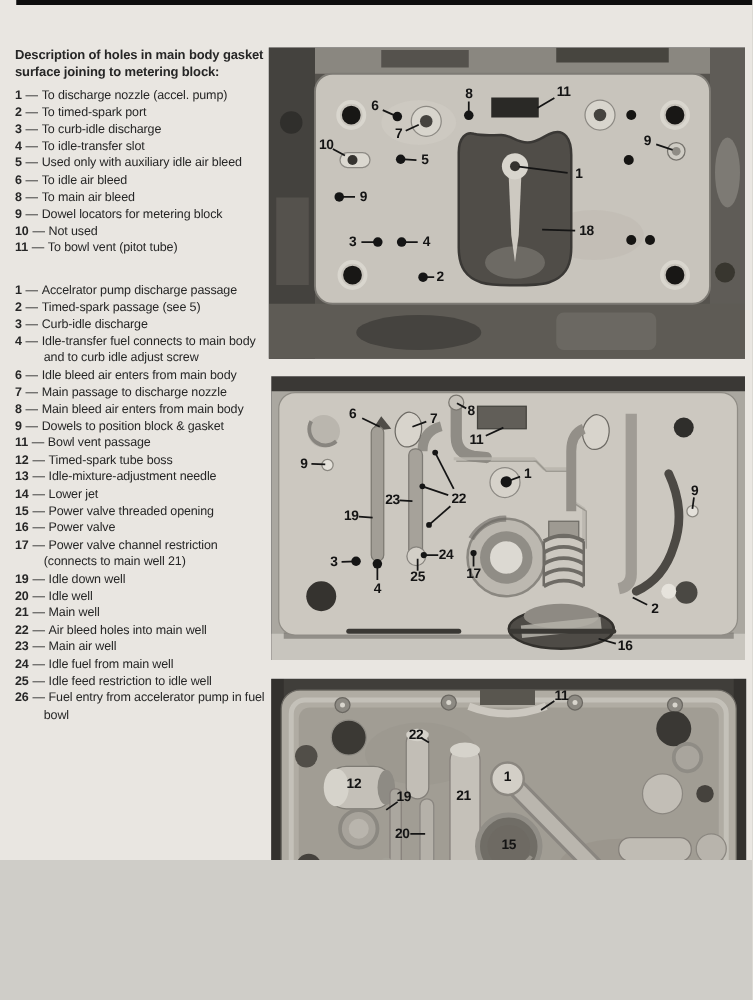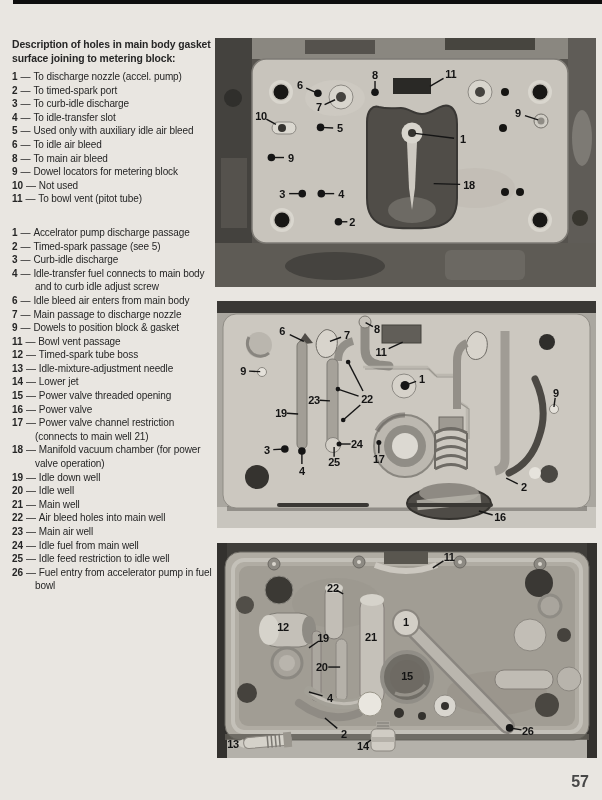--- a/index.html
+++ b/index.html
@@ -1,16 +1,16 @@
 <!DOCTYPE html>
 <html><head>
 <meta charset="utf-8">
 <style>
   html,body{margin:0;padding:0;background:#cfcdc8;}
-  .page{position:relative;width:602px;height:800px;background:#e9e6e1;overflow:hidden;
+  .page{position:relative;width:602px;height:688px;background:#e9e6e1;overflow:hidden;
         font-family:"Liberation Sans",sans-serif;color:#262626;}
   .topbar{position:absolute;left:13px;top:0;right:0;height:4px;background:#0e0e0e;}
   .text-col{position:absolute;left:12px;top:38px;width:206px;}
   .section{margin:0;}
   .section + .section{margin-top:20px;}
   .sec-heading{font-weight:bold;font-size:10.4px;line-height:14px;letter-spacing:-0.1px;margin-bottom:4px;}
   .items{font-size:10px;line-height:13.6px;letter-spacing:-0.1px;}
   .item{padding-left:23px;text-indent:-23px;}
   .item .num{font-weight:bold;}
   .item .sep{margin:0 3px;}
@@ -51,29 +51,29 @@
         </div>
     </div>
     <div class="section">
       <div class="items">
           <div class="item"><span class="num">1</span><span class="sep">—</span><span class="txt">Accelrator pump discharge passage</span></div>
           <div class="item"><span class="num">2</span><span class="sep">—</span><span class="txt">Timed-spark passage (see 5)</span></div>
           <div class="item"><span class="num">3</span><span class="sep">—</span><span class="txt">Curb-idle discharge</span></div>
           <div class="item"><span class="num">4</span><span class="sep">—</span><span class="txt">Idle-transfer fuel connects to main body and to curb idle adjust screw</span></div>
           <div class="item"><span class="num">6</span><span class="sep">—</span><span class="txt">Idle bleed air enters from main body</span></div>
           <div class="item"><span class="num">7</span><span class="sep">—</span><span class="txt">Main passage to discharge nozzle</span></div>
+          <div class="item"><span class="num">8</span><span class="sep">—</span><span class="txt">Main bleed air enters from main body</span></div>
           <div class="item"><span class="num">9</span><span class="sep">—</span><span class="txt">Dowels to position block &amp; gasket</span></div>
           <div class="item"><span class="num">11</span><span class="sep">—</span><span class="txt">Bowl vent passage</span></div>
           <div class="item"><span class="num">12</span><span class="sep">—</span><span class="txt">Timed-spark tube boss</span></div>
           <div class="item"><span class="num">13</span><span class="sep">—</span><span class="txt">Idle-mixture-adjustment needle</span></div>
           <div class="item"><span class="num">14</span><span class="sep">—</span><span class="txt">Lower jet</span></div>
           <div class="item"><span class="num">15</span><span class="sep">—</span><span class="txt">Power valve threaded opening</span></div>
           <div class="item"><span class="num">16</span><span class="sep">—</span><span class="txt">Power valve</span></div>
           <div class="item"><span class="num">17</span><span class="sep">—</span><span class="txt">Power valve channel restriction (connects to main well 21)</span></div>
-          <div class="item"><span class="num">18</span><span class="sep">—</span><span class="txt">Manifold vacuum chamber (for power valve operation)</span></div>
           <div class="item"><span class="num">19</span><span class="sep">—</span><span class="txt">Idle down well</span></div>
           <div class="item"><span class="num">20</span><span class="sep">—</span><span class="txt">Idle well</span></div>
           <div class="item"><span class="num">21</span><span class="sep">—</span><span class="txt">Main well</span></div>
           <div class="item"><span class="num">22</span><span class="sep">—</span><span class="txt">Air bleed holes into main well</span></div>
           <div class="item"><span class="num">23</span><span class="sep">—</span><span class="txt">Main air well</span></div>
           <div class="item"><span class="num">24</span><span class="sep">—</span><span class="txt">Idle fuel from main well</span></div>
           <div class="item"><span class="num">25</span><span class="sep">—</span><span class="txt">Idle feed restriction to idle well</span></div>
           <div class="item"><span class="num">26</span><span class="sep">—</span><span class="txt">Fuel entry from accelerator pump in fuel bowl</span></div>
         </div>
     </div>

